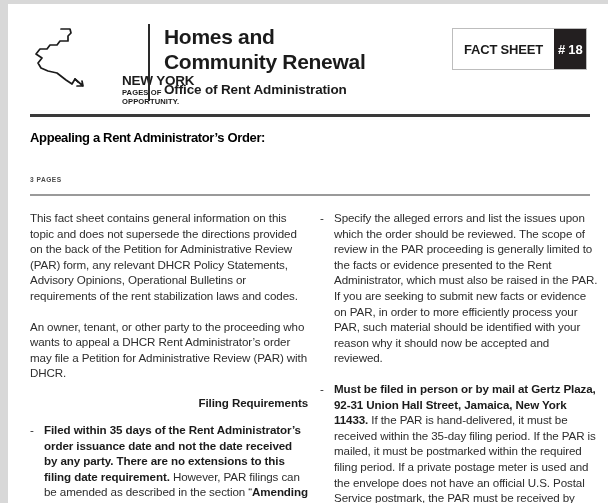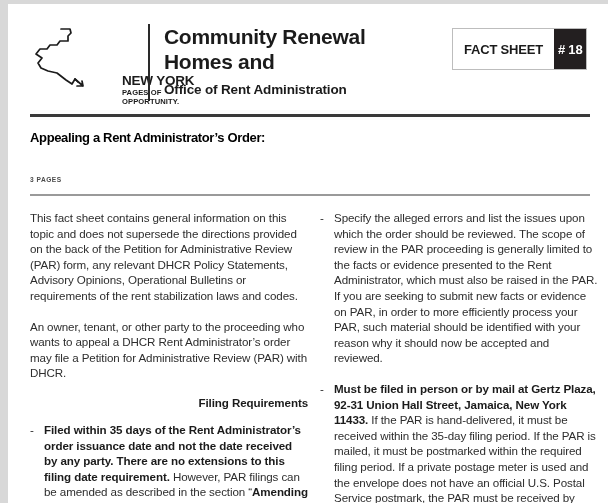--- a/index.html
+++ b/index.html
@@ -229,22 +229,22 @@
       <div class="ny-words">
         <div class="l1">NEW YORK</div>
         <div class="l2">PAGES OF</div>
         <div class="l2">OPPORTUNITY.</div>
       </div>
     </div>
 
     <div class="divider-v"></div>
 
     <div class="agency">
+      <div class="big">Homes and</div>
       <div class="big">Community Renewal</div>
-      <div class="big">Homes and</div>
       <div class="sub">Office of Rent Administration</div>
     </div>
 
     <div class="factsheet-badge">
       <div class="fs-label">FACT SHEET</div>
       <div class="fs-number"># 18</div>
     </div>
   </div>
 
   <div class="rule-thick"></div>

